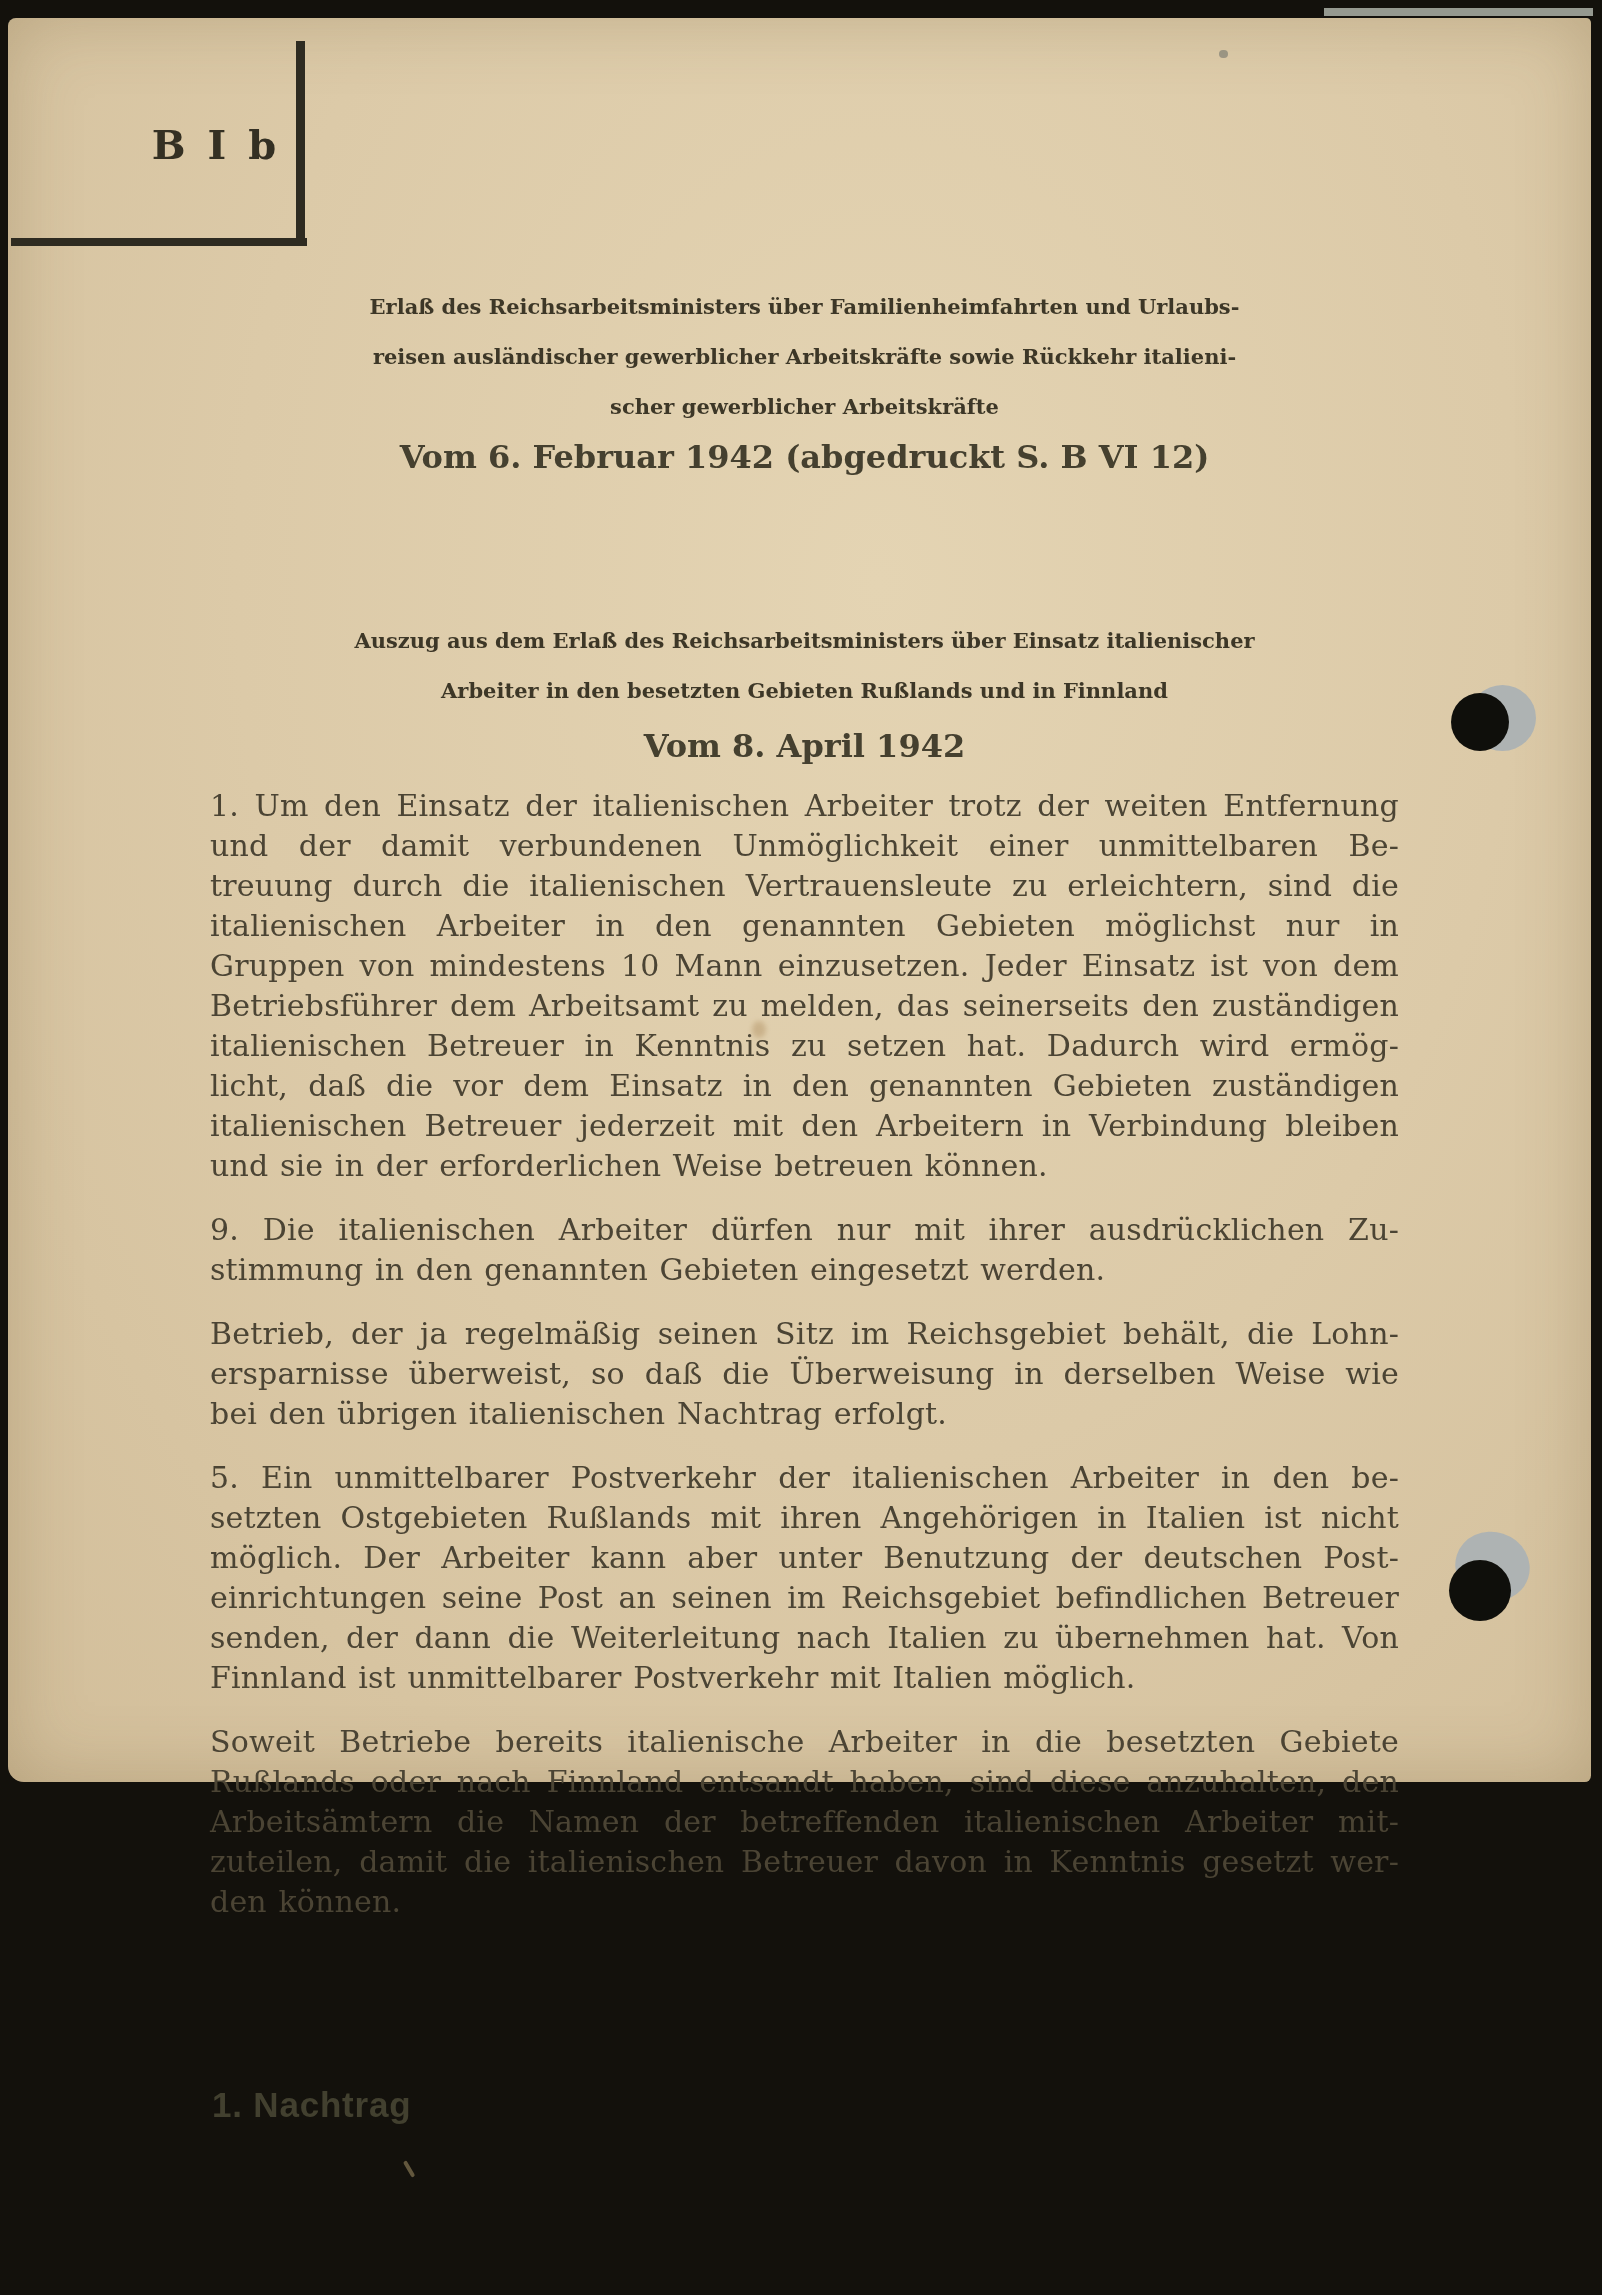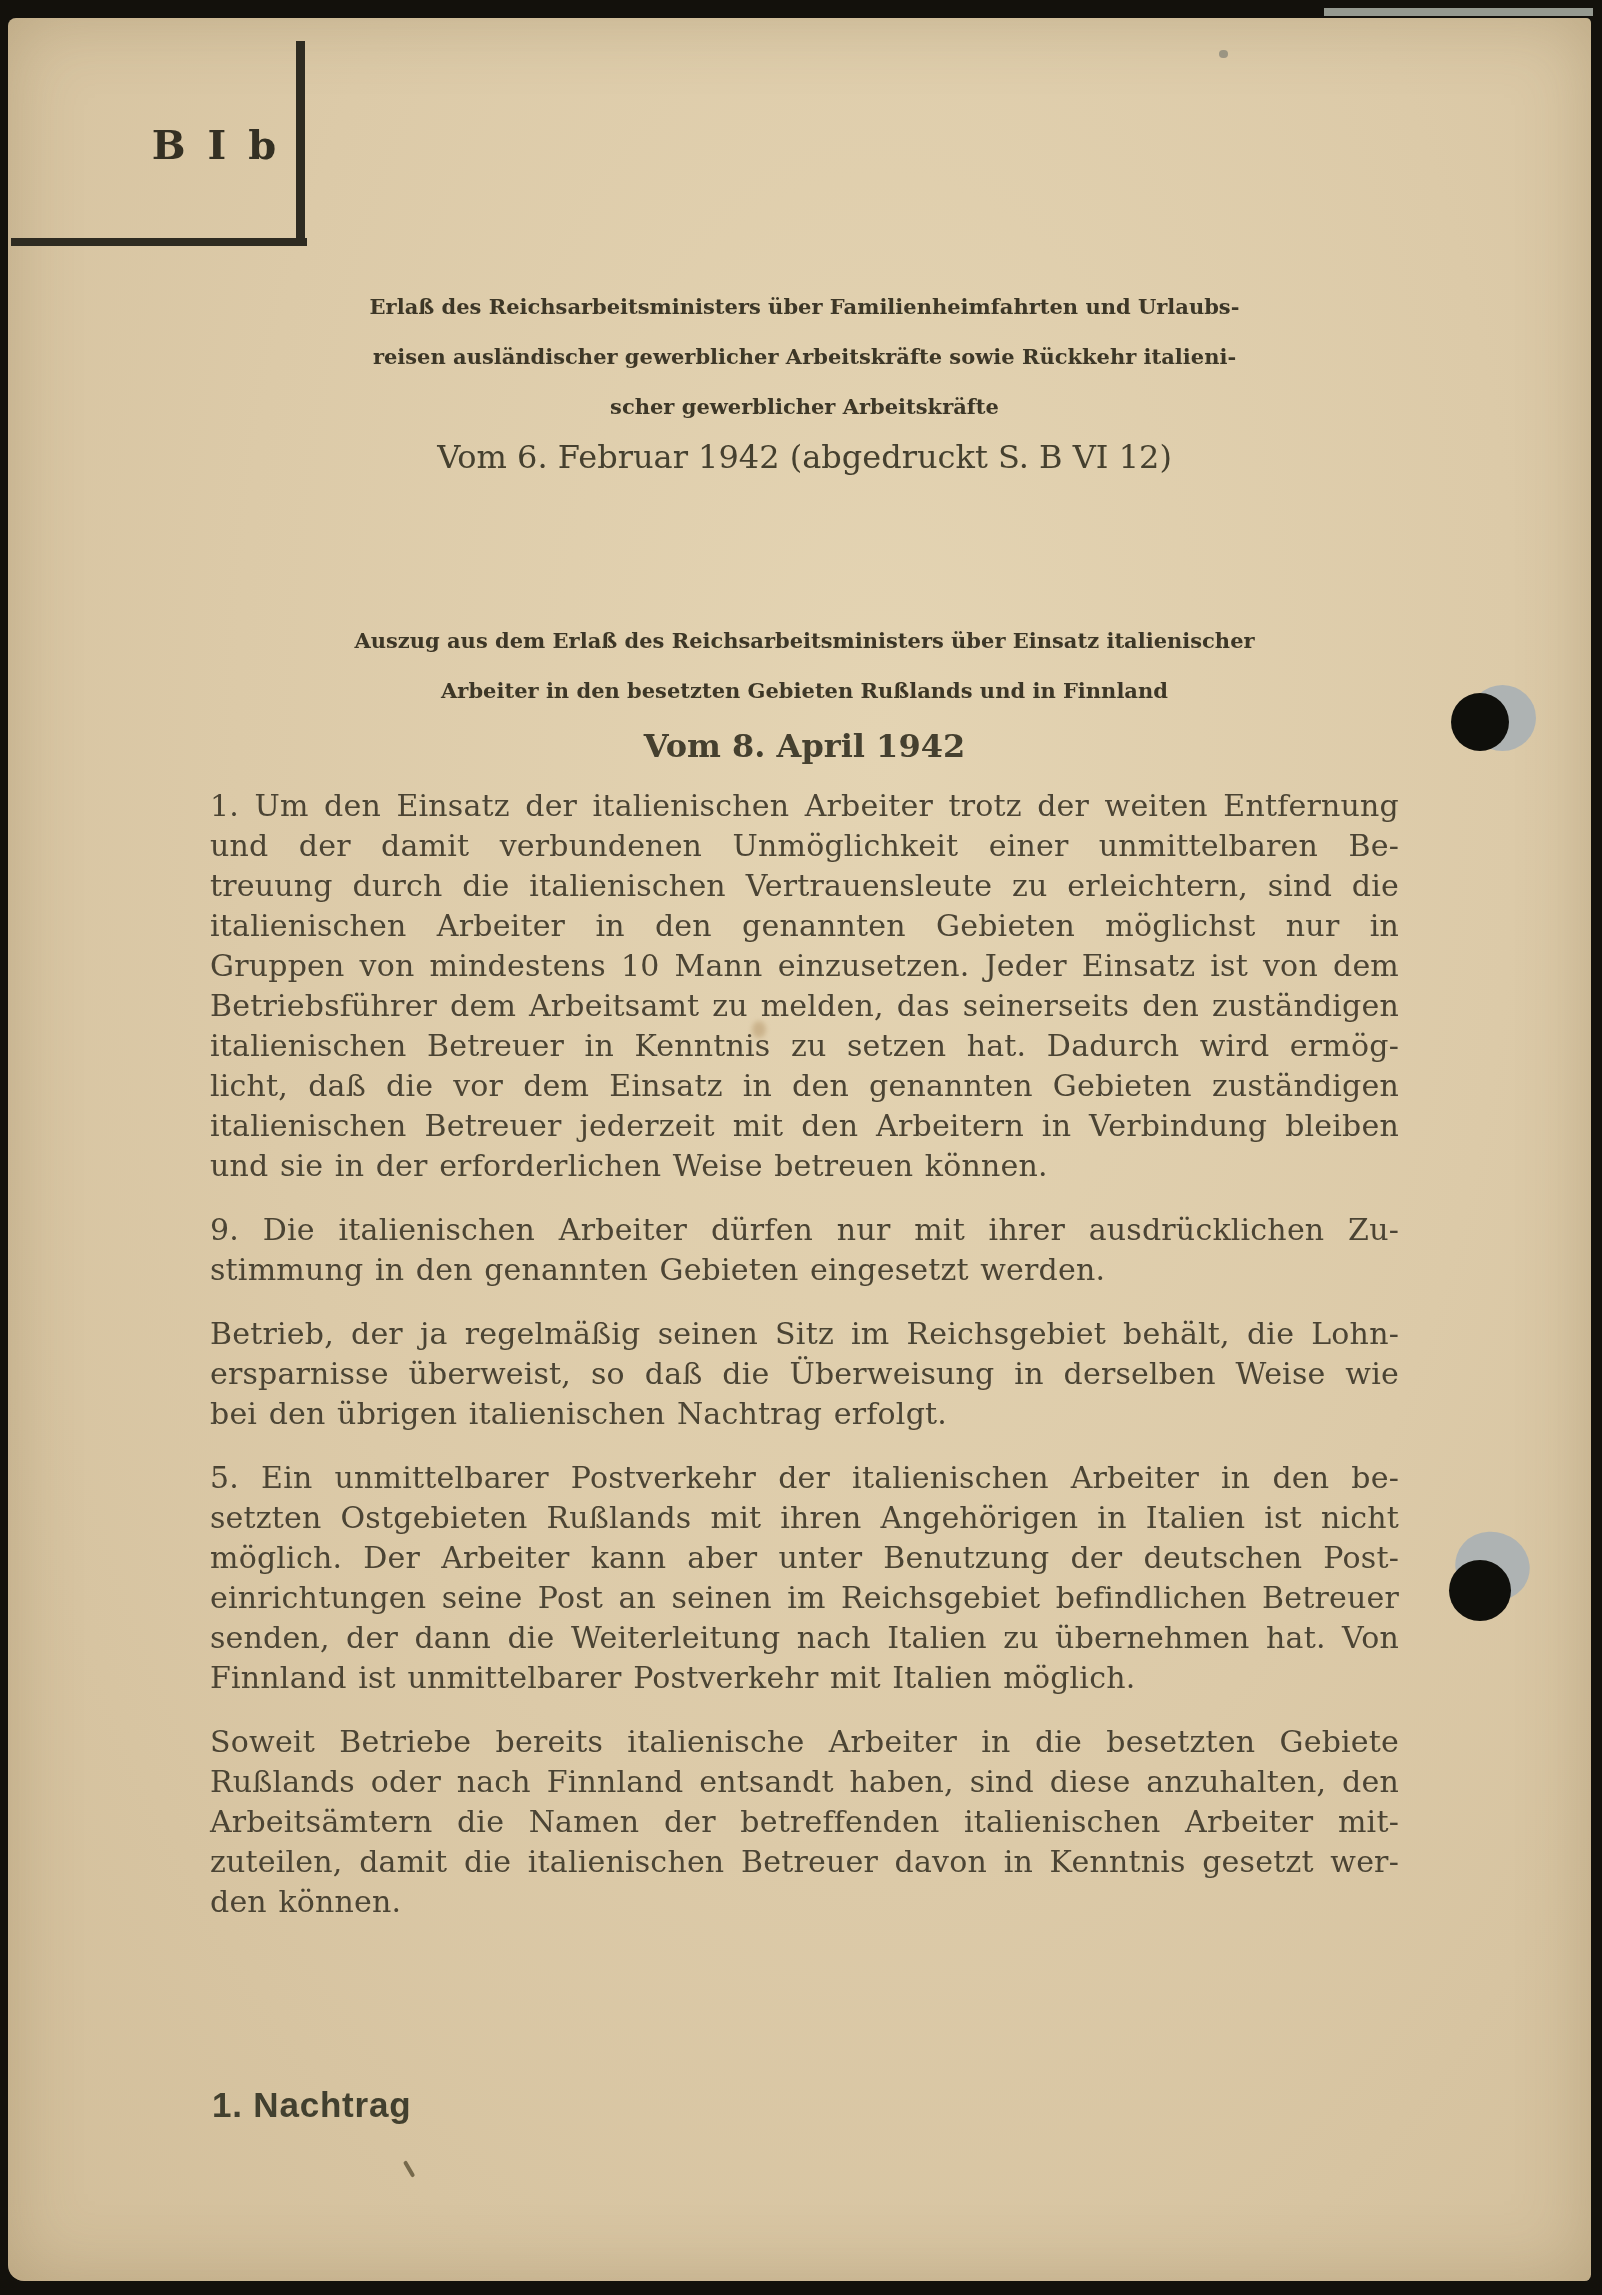--- a/index.html
+++ b/index.html
@@ -1,37 +1,37 @@
 <!DOCTYPE html>
 <html style="font-size:13px"><head>
 <meta charset="utf-8">
 <style>
   html,body{margin:0;padding:0;background:#0e0d09;}
   .screen{position:relative;width:1602px;height:2295px;background:#13110c;overflow:hidden;
           font-family:"DejaVu Serif", serif;color:#4a4332;}
   .edge-sliver{position:absolute;left:1324px;top:8px;width:269px;height:8px;background:#b7bbb1;opacity:.8;}
-  .paper{position:absolute;left:8px;top:17.6px;width:1583px;height:2263px;
+  .paper{position:absolute;left:8px;top:17.6px;width:1583px;height:1764px;
          background:radial-gradient(ellipse at 55% 32%, #e4d4b3 0%, #dccaa8 52%, #d2be9a 100%);
          border-radius:8px 4.8px 6.4px 16px;
          box-shadow:inset 0 0 72px rgba(110,88,50,.28);}
   
   .cls-vline{position:absolute;left:288px;top:23px;width:8.8px;height:203px;background:#2e2b21;}
   .cls-hline{position:absolute;left:3.2px;top:220px;width:296px;height:8px;background:#2e2b21;}
   .cls-label{position:absolute;left:112px;top:103px;width:192px;text-align:center;
              font-size:40px;font-weight:bold;letter-spacing:4px;color:#343023;}
   
   .pagenum{position:absolute;left:202px;top:199px;width:1189px;text-align:center;
            font-size:32px;letter-spacing:1.6px;color:#4a4332;}
   
   .head-block{position:absolute;left:202px;width:1189px;text-align:center;color:#3d3727;}
   .hb1{top:264px;}
   .hb2{top:598px;}
   .h-line{white-space:nowrap;font-size:21px;font-weight:bold;line-height:50px;}
   .hb2 .h-line{line-height:50px;}
-  .date-line{white-space:nowrap;font-size:32px;font-weight:normal;line-height:50px;color:#45402f;}
+  .date-line{white-space:nowrap;font-size:32px;font-weight:bold;line-height:50px;color:#45402f;}
   .date-line.bold{font-weight:bold;line-height:50px;margin-top:5.6px;}
   
   .body-col{position:absolute;left:202px;top:764px;width:1189px;font-size:30px;color:#4b4434;}
   .para{margin:4px 0 24px 0;}
   .bline{height:40px;line-height:40px;text-align:justify;text-align-last:justify;
          word-spacing:.06em;letter-spacing:0.2px;white-space:normal;overflow:visible;}
   .bline.last{text-align:center;text-align-last:left;}
   
   .footer-head{position:absolute;left:204px;top:2067px;font-family:"Liberation Sans", sans-serif;
                font-size:35px;font-weight:bold;letter-spacing:0.8px;color:#42402f;}

